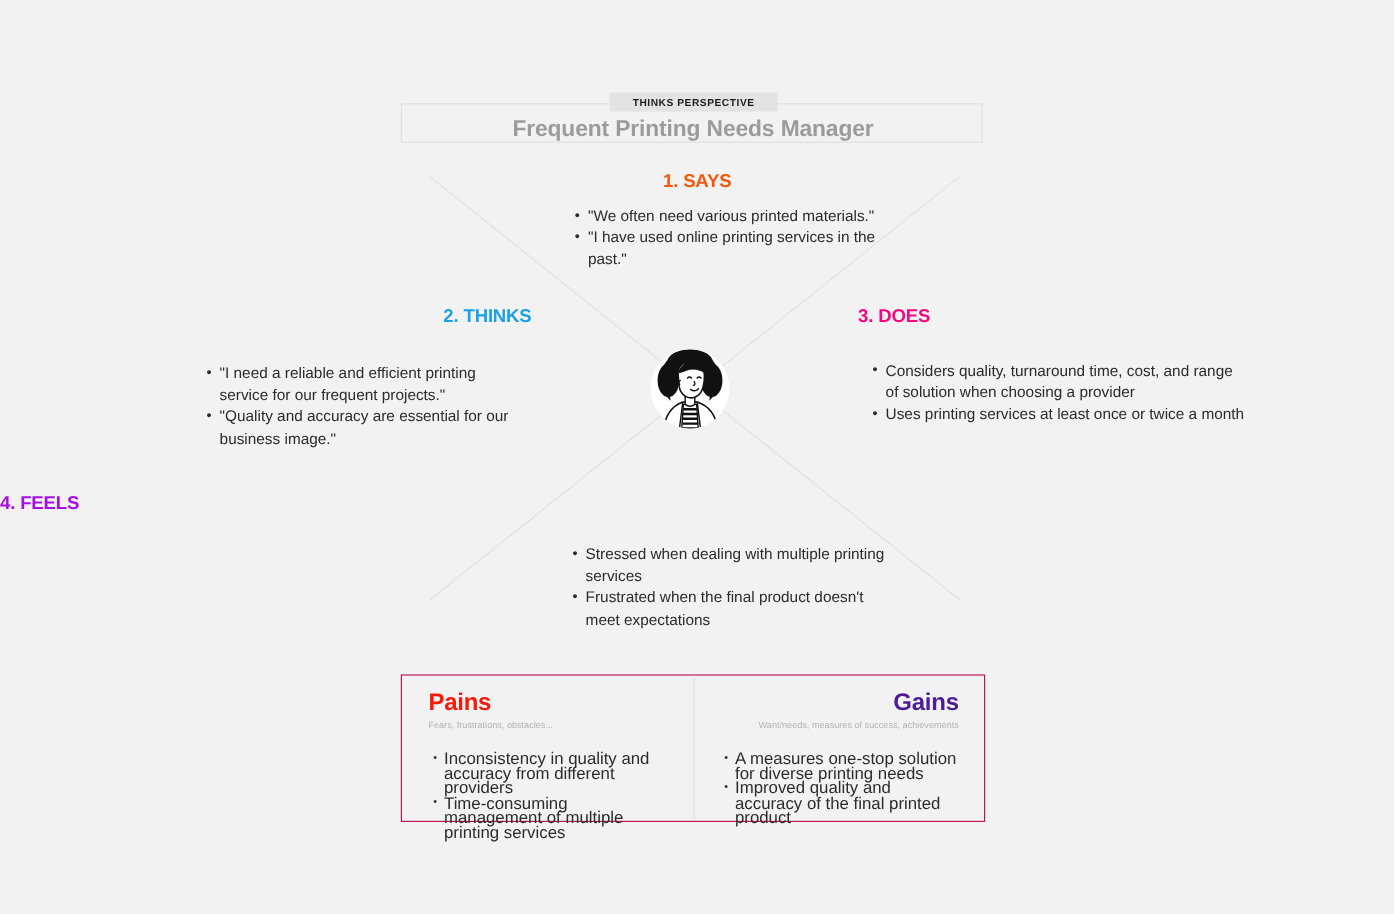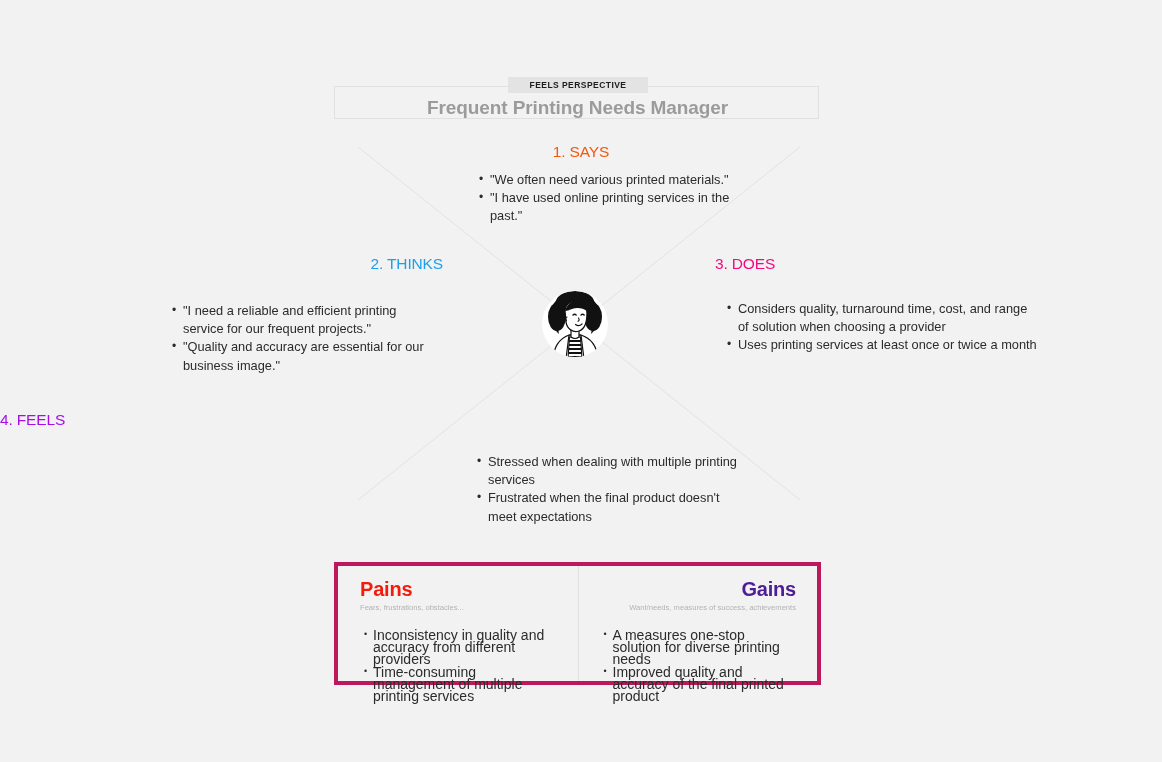--- a/index.html
+++ b/index.html
@@ -67,21 +67,21 @@
     font-weight: bold;
     color: #9b9b9b;
     letter-spacing: -0.1px;
     z-index: 2;
   }
 
   
   .q-head {
     position: absolute;
     font-size: 15.5px;
-    font-weight: normal;
+    font-weight: bold;
     letter-spacing: -0.15px;
     white-space: nowrap;
   }
   .q-head.says   { left: 0; right: 0; top: 143px; text-align: center; }
   .q-head.thinks { left: 163px; width: 280px; top: 255px; text-align: right; }
   .q-head.does   { left: 715px; top: 255px; text-align: left; }
   .q-head.feels  { left: 0; right: 0; top: 411px; text-align: left; }
 
   
   ul.q-list {
@@ -119,21 +119,21 @@
     height: 70px;
   }
 
   
   .bottom-panel {
     position: absolute;
     left: 334px;
     top: 562px;
     width: 487px;
     height: 123px;
-    border: 4px solid #be185d;
+    border: 1px solid #be185d;
     background: #f2f2f2;
     box-sizing: border-box;
     display: flex;
   }
   .panel-half {
     box-sizing: border-box;
     position: relative;
     flex: 0 0 50%;
     padding: 12px 20px 0 22px;
   }
@@ -177,21 +177,21 @@
 </head>
 <body>
 
 <svg class="x-lines" viewBox="0 0 1162 762" width="1162" height="762" aria-hidden="true">
   <line x1="358" y1="147" x2="800" y2="500" stroke="#e2e2e2" stroke-width="1"></line>
   <line x1="800" y1="147" x2="358" y2="500" stroke="#e2e2e2" stroke-width="1"></line>
 </svg>
 
 <div class="header-wrap">
   <div class="title-box"></div>
-  <div class="badge">FEELS PERSPECTIVE</div>
+  <div class="badge">THINKS PERSPECTIVE</div>
   <div class="title-text">Frequent Printing Needs Manager</div>
 </div>
 
 <div class="q-head says" style="color:#F2590D">1. SAYS</div>
 <ul class="q-list says-list">
   <li>"We often need various printed materials."</li>
   <li>"I have used online printing services in the past."</li>
 </ul>
 
 <div class="q-head thinks" style="color:#1BA1E8">2. THINKS</div>

